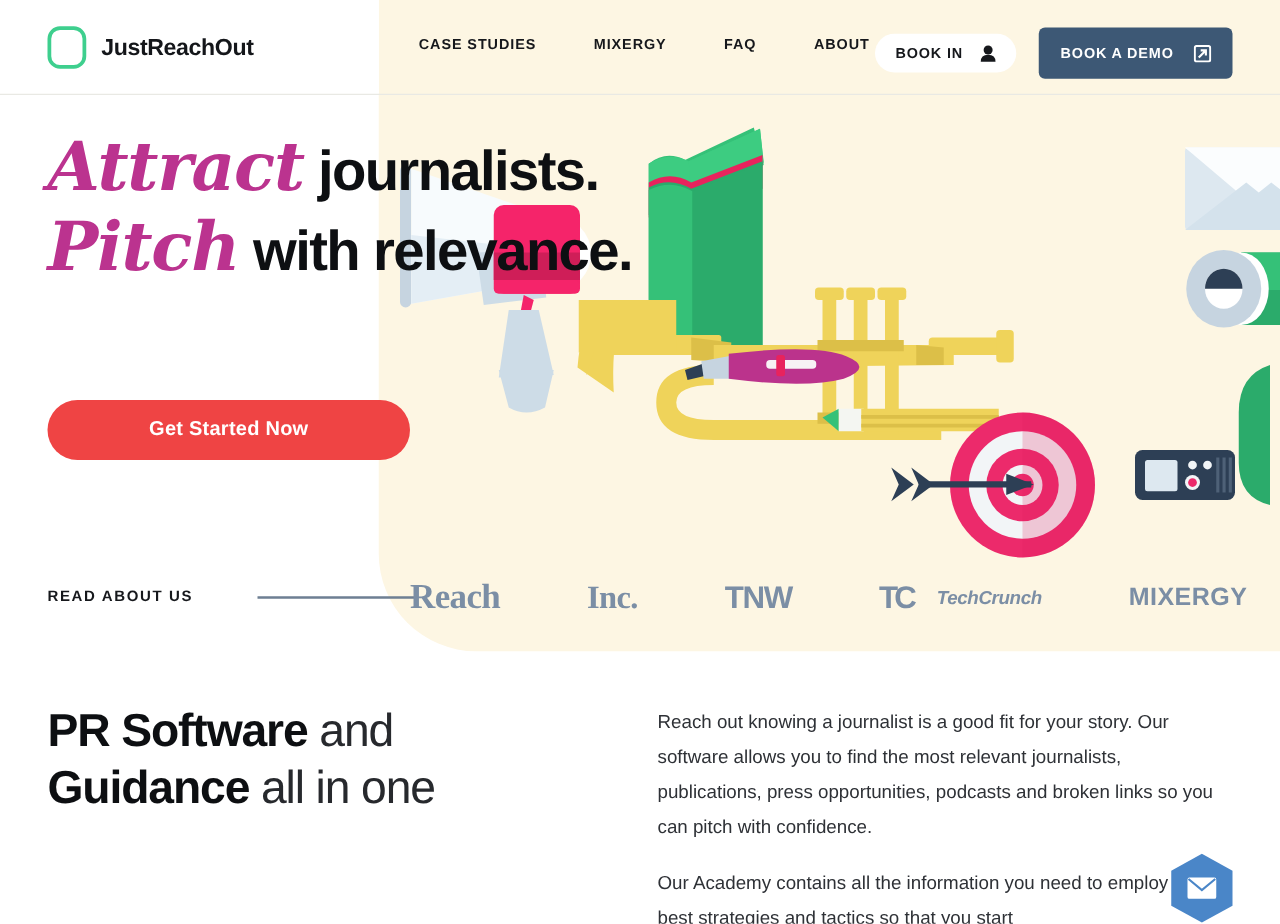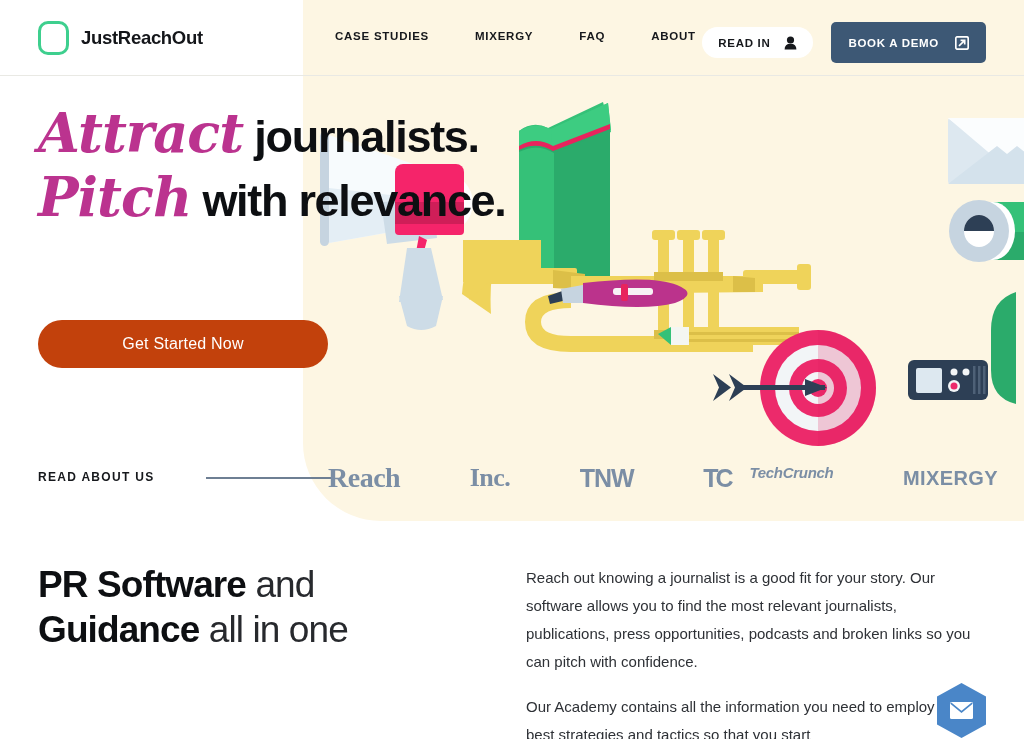--- a/index.html
+++ b/index.html
@@ -104,22 +104,22 @@
     letter-spacing: -1.3px;
   }
   .hero-sub {
     position: absolute; left: 38px; top: 264px;
     font-size: 15px; color: #33363b; font-weight: 400;
     z-index: 20;
   }
   .btn-cta {
     position: absolute; left: 38px; top: 320px;
     width: 290px; height: 48px;
-    background: #c2410c; border-radius: 24px;
-    color: #fff; font-size: 16px; font-weight: 400;
+    background: #ef4444; border-radius: 24px;
+    color: #fff; font-size: 16px; font-weight: 700;
     letter-spacing: 0.2px;
     border: none; cursor: pointer; z-index: 20;
     font-family: "Liberation Sans", sans-serif;
   }
 
   
   .press { position: absolute; left: 38px; top: 460px; width: 960px; height: 36px; z-index: 20; }
   .press-label {
     position: absolute; left: 0; top: 10px;
     font-size: 12px; font-weight: 700; color: #16181c;
@@ -130,21 +130,21 @@
     background: #6e7f93;
   }
   .press-logos {
     position: absolute; left: 290px; top: 0; width: 670px; height: 36px;
     display: flex; align-items: center; justify-content: space-between;
   }
   .plogo { color: #7b8ea5; white-space: nowrap; }
   .plogo-forbes { font-family: "Liberation Serif", serif; font-weight: 700; font-size: 28px; letter-spacing: -0.5px; }
   .plogo-inc { font-family: "Liberation Serif", serif; font-weight: 700; font-size: 26px; letter-spacing: -0.5px; }
   .plogo-tnw { font-family: "Liberation Sans", sans-serif; font-weight: 700; font-size: 25px; letter-spacing: -1px; }
-  .plogo-tc { display: flex; align-items: flex-start; gap: 19px; }
+  .plogo-tc { display: flex; align-items: center; gap: 19px; }
   .plogo-tc-mark { font-family: "Liberation Sans", sans-serif; font-weight: 700; font-size: 25px; letter-spacing: -3px; }
   .plogo-tc-word { font-family: "Liberation Sans", sans-serif; font-weight: 700; font-size: 15px; letter-spacing: -0.3px; font-style: italic; }
   .plogo-mix { font-family: "Liberation Sans", sans-serif; font-weight: 600; font-size: 20px; letter-spacing: 0.4px; }
 
   
   .s2-head {
     position: absolute; left: 38px; top: 562px; z-index: 10;
     line-height: 1.22;
   }
   .s2-head .row { white-space: nowrap; }
@@ -305,21 +305,21 @@
 
     <nav class="nav">
       <a href="#" class="n0">CASE STUDIES</a>
       <a href="#" class="n1">MIXERGY</a>
       <a href="#" class="n2">FAQ</a>
       <a href="#" class="n3">ABOUT</a>
     </nav>
 
     <div class="header-actions">
       <button class="btn-signin">
-        <span>READ IN</span>
+        <span>BOOK IN</span>
         <svg class="ico" width="13" height="14" viewBox="0 0 13 14">
           <circle cx="6.5" cy="4" r="3.6" fill="#16181c"></circle>
           <path d="M0.6 13.4 Q0.6 7.8 6.5 7.8 Q12.4 7.8 12.4 13.4 Z" fill="#16181c"></path>
         </svg>
       </button>
       <button class="btn-demo">
         <span>BOOK A DEMO</span>
         <svg class="ico" width="14" height="14" viewBox="0 0 14 14">
           <rect x="0.8" y="0.8" width="12.4" height="12.4" rx="1.6" fill="none" stroke="#ffffff" stroke-width="1.7"></rect>
           <path d="M4.6 9.4 L9.4 4.6 M6.4 4.3 L9.7 4.3 L9.7 7.6" fill="none" stroke="#ffffff" stroke-width="1.7" stroke-linecap="square"></path>

